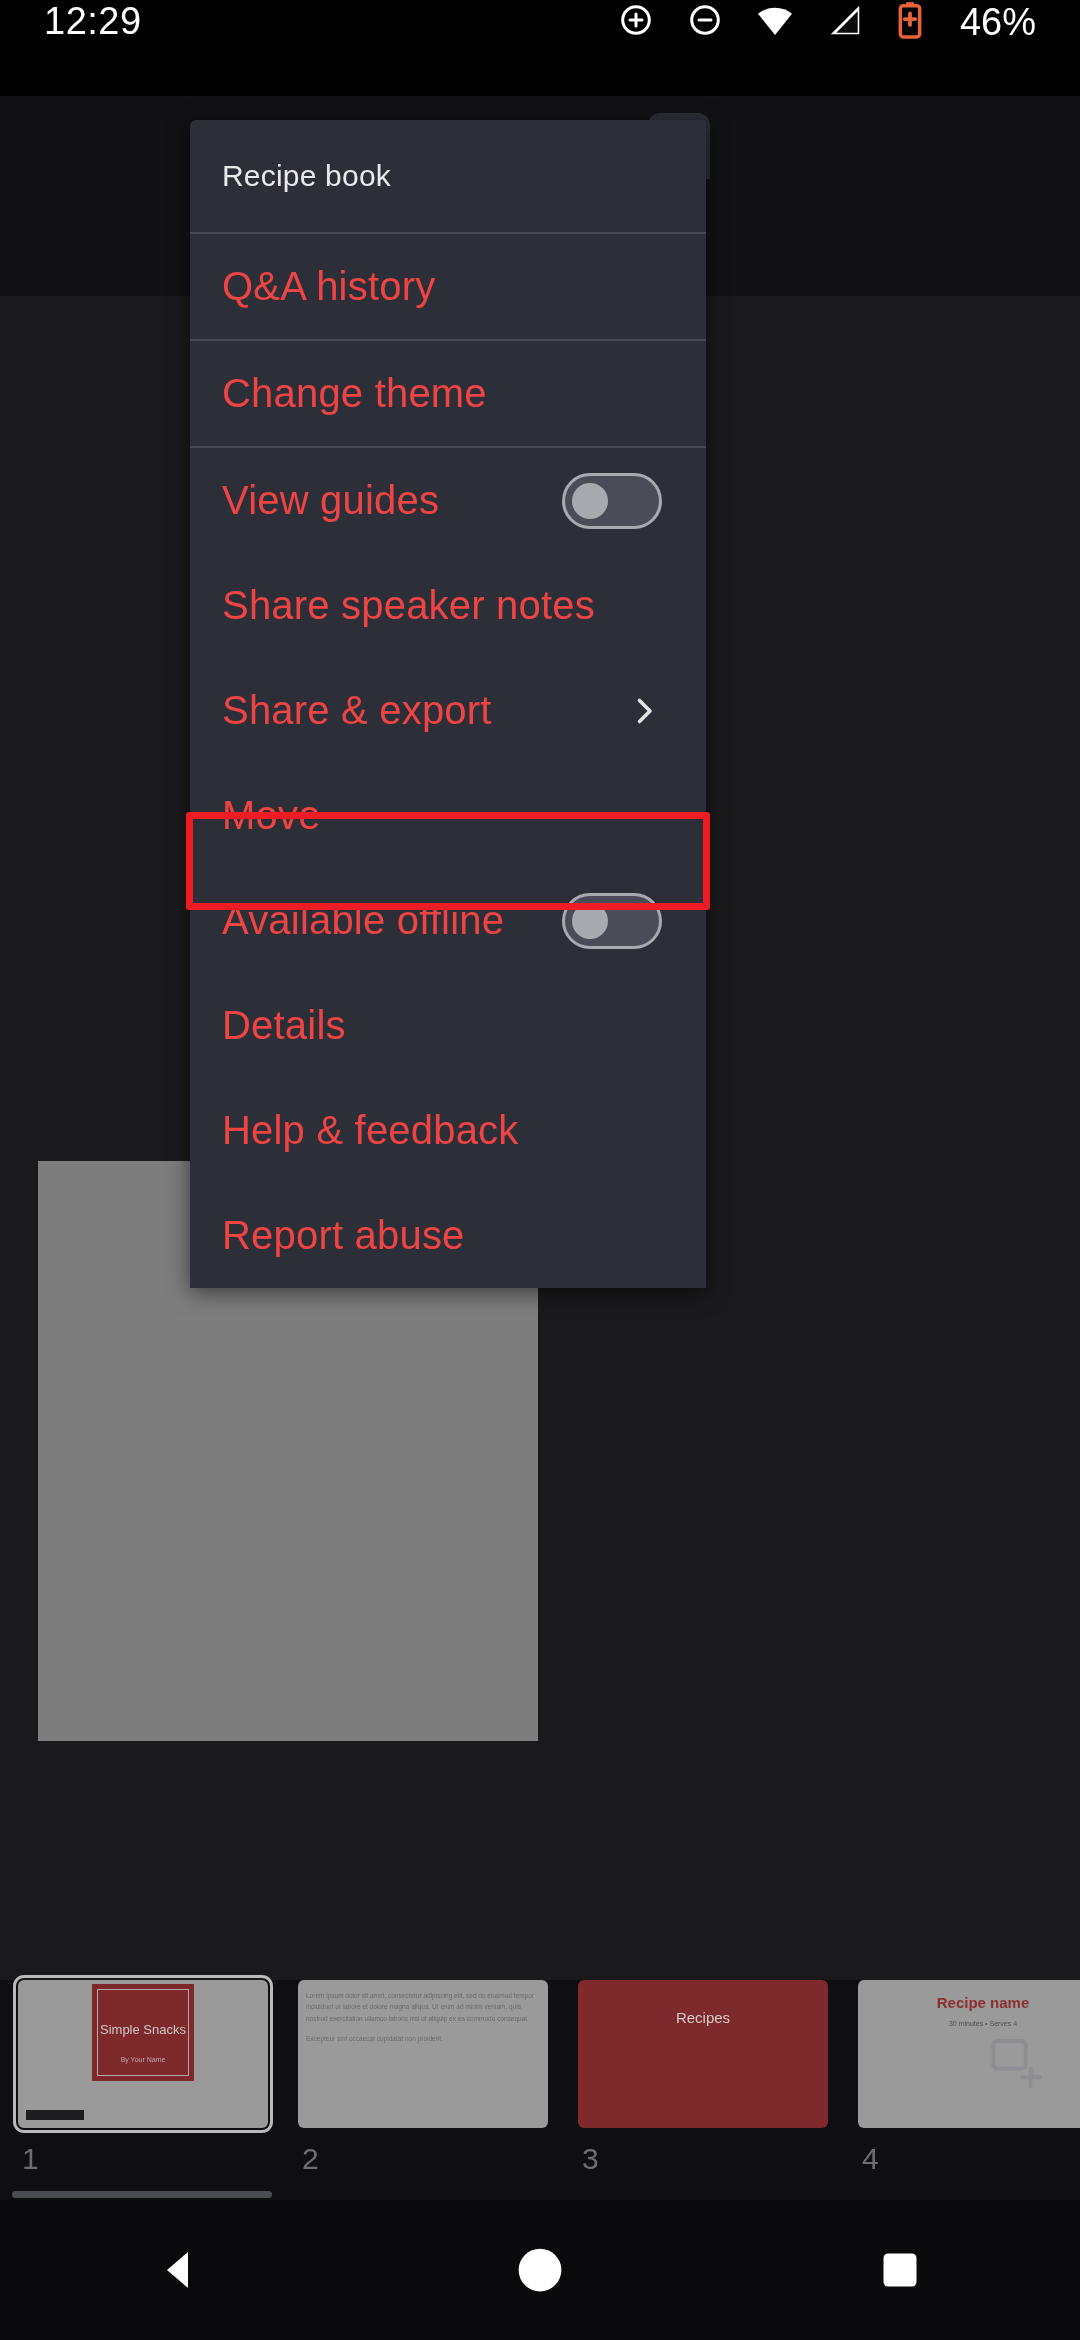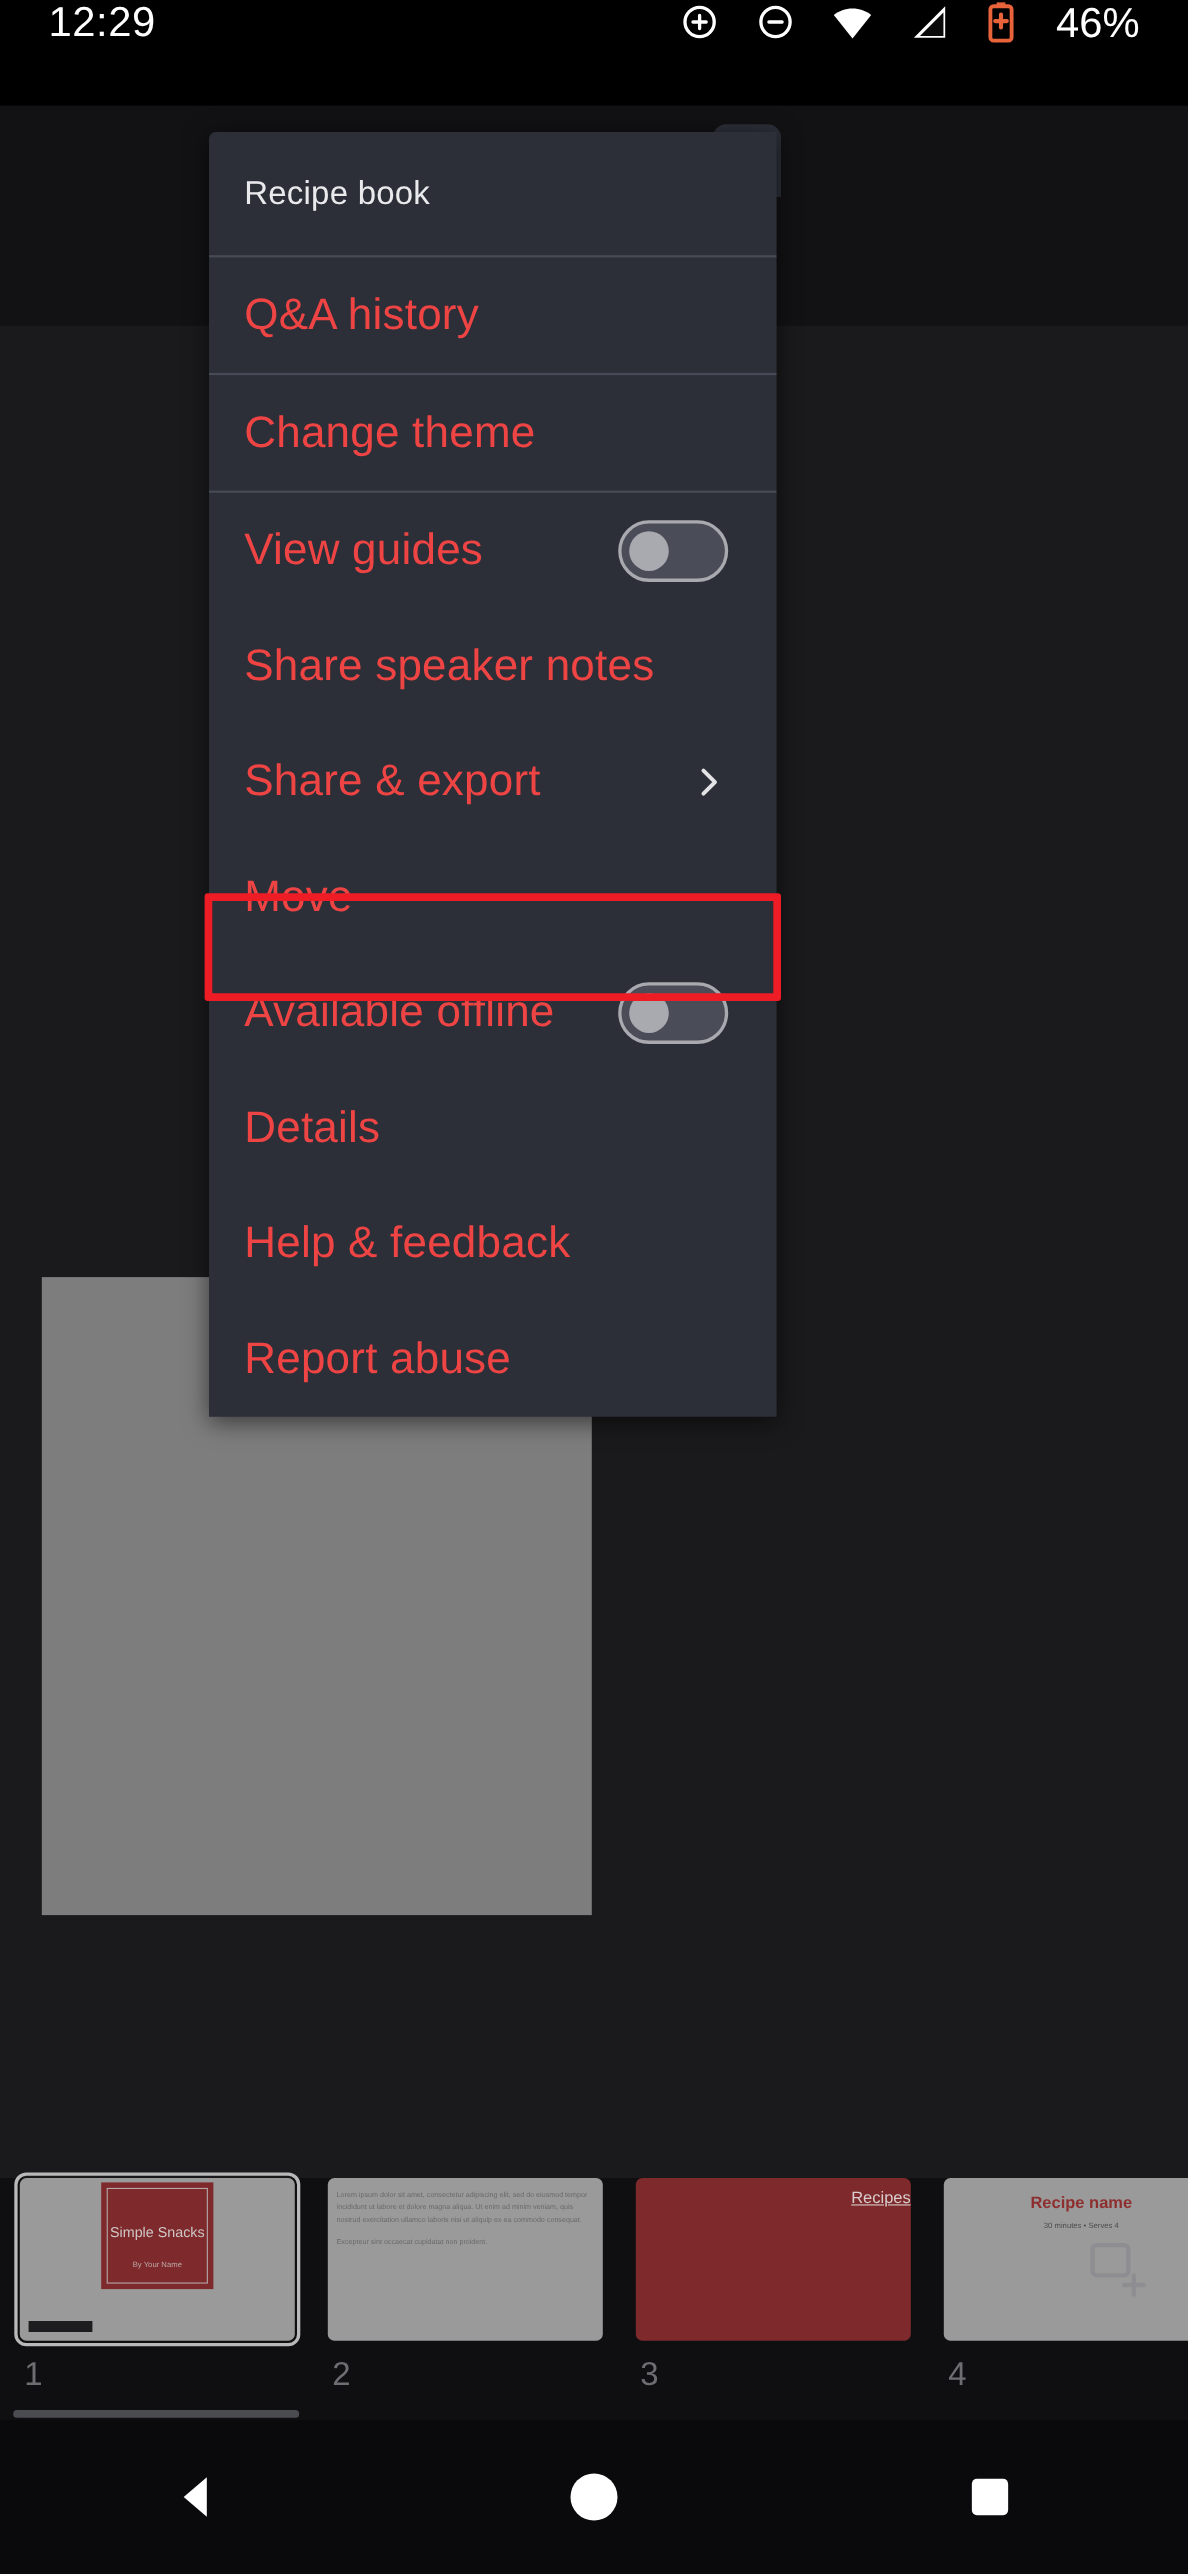--- a/index.html
+++ b/index.html
@@ -66,22 +66,22 @@
     color: #cfc6c6; font-size: 13px; }
   .s1-sub { position: absolute; left: 0; right: 0; top: 72px; text-align: center;
     color: #bfa9a9; font-size: 7px; }
   .s1-bar { position: absolute; left: 8px; bottom: 8px; width: 58px; height: 10px; background: #1d1d1f; }
   
   .s2-body { position: absolute; left: 8px; top: 10px; right: 8px;
     color: #6a6a6a; font-size: 6.5px; line-height: 1.75; }
   .s2-body p { margin-bottom: 9px; }
   
   .thumb.red { background: #7e2a2c; }
-  .s3-title { position: absolute; left: 0; right: 0; top: 10px; text-align: right;
-    color: #d8cccc; font-size: 15px; text-decoration: underline; }
+  .s3-title { position: absolute; left: 0; right: 0; top: 29px; text-align: center;
+    color: #d8cccc; font-size: 15px; }
   
   .s4-title { position: absolute; left: 0; right: 0; top: 14px; text-align: center;
     color: #8e2f2f; font-size: 15px; font-weight: bold; }
   .s4-sub { position: absolute; left: 0; right: 0; top: 40px; text-align: center;
     color: #4d4d4d; font-size: 7px; }
 
   #add-slide-fab {
     position: absolute; right: 24px; top: 42px; width: 78px; height: 78px;
     display: flex; align-items: center; justify-content: center;
   }

